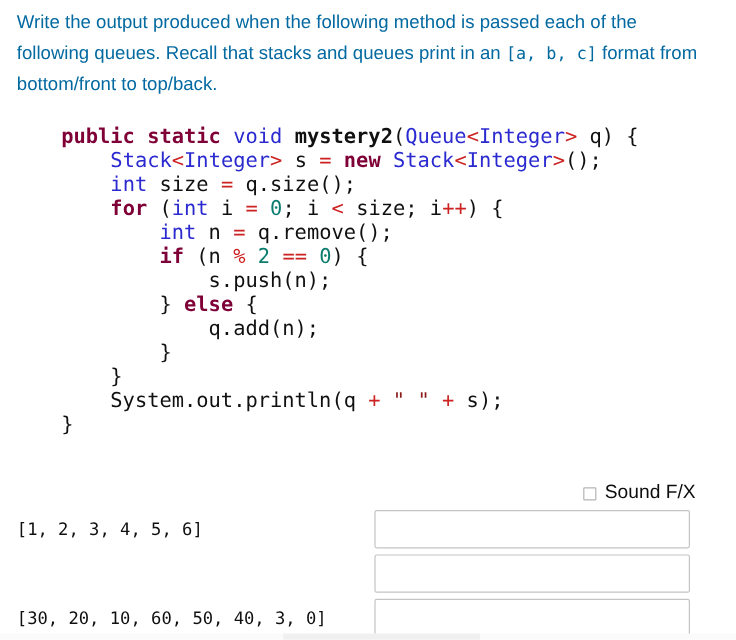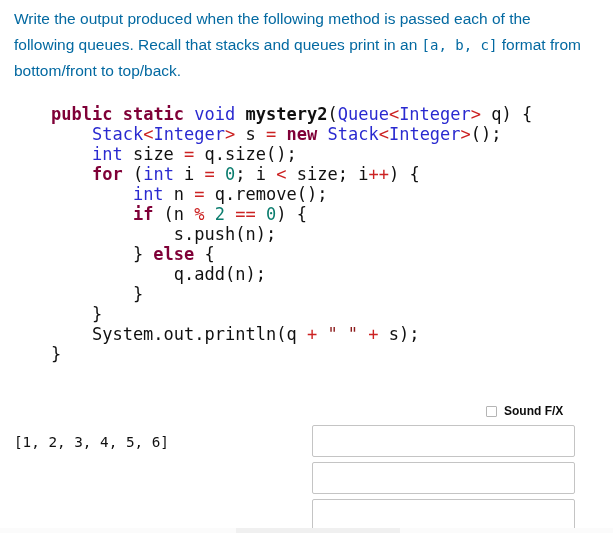--- a/index.html
+++ b/index.html
@@ -68,25 +68,24 @@
     width: 11px;
     height: 11px;
     border: 1px solid #b5b5b5;
     background: #ffffff;
     box-sizing: border-box;
     border-radius: 1px;
     display: inline-block;
     flex: none;
   }
   .soundfx-label {
-    font-size: 12px;
+    font-size: 16px;
     line-height: 16px;
     color: #0d0d0d;
     white-space: nowrap;
-    font-weight: bold;
   }
 
   .answer-row {
     position: absolute;
     left: 0;
     width: 513px;
     height: 34px;
   }
   .answer-row.r0 { top: 425px; }
   .answer-row.r1 { top: 462px; }
@@ -149,17 +148,18 @@
 </div>
 
 <div class="answer-row r0">
   <div class="queue-label">[1, 2, 3, 4, 5, 6]</div>
   <input class="answer-input" type="text" value="" style="">
 </div>
 <div class="answer-row r1">
   <input class="answer-input" type="text" value="" style="">
 </div>
 <div class="answer-row r2">
+  <div class="queue-label">[30, 20, 10, 60, 50, 40, 3, 0]</div>
   <input class="answer-input" type="text" value="" style="">
 </div>
 
 <div class="bottom-band"></div>
 <div class="bottom-band-shade"></div>
 
 </body></html>

